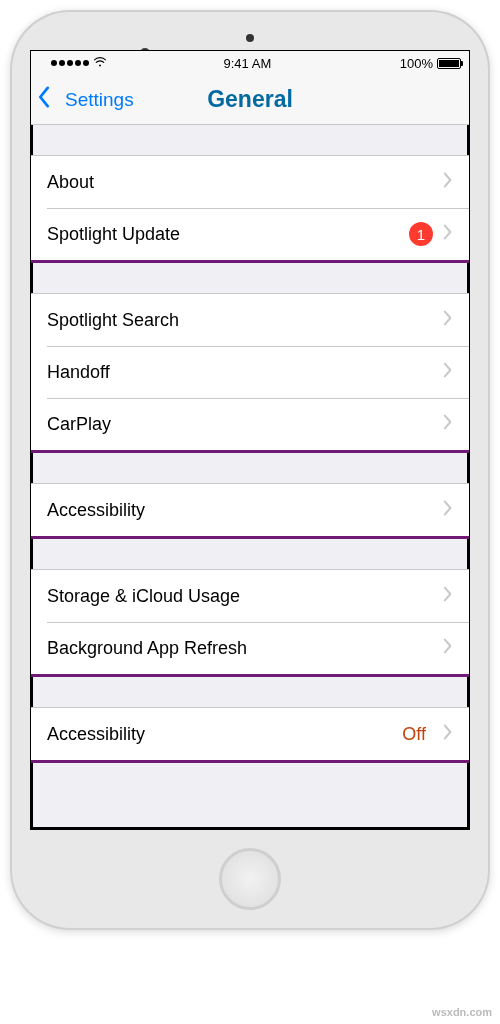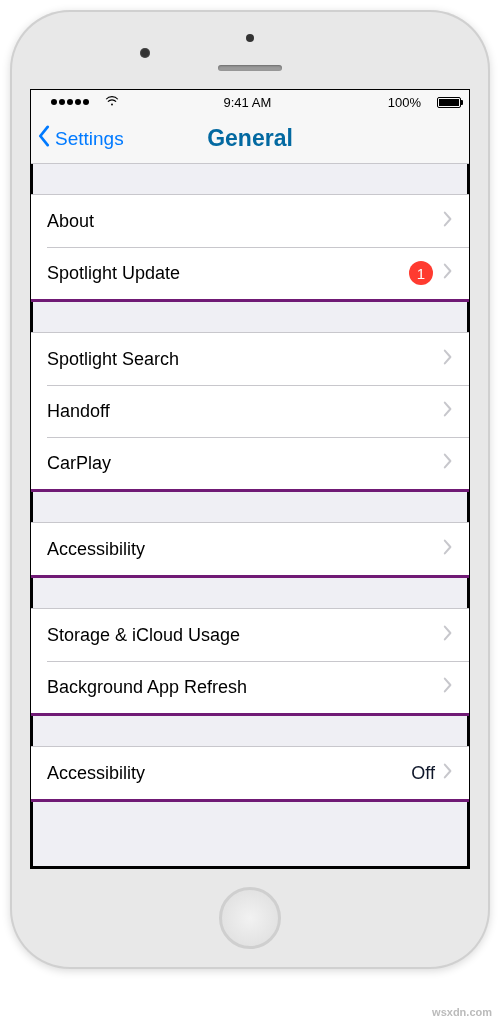--- a/index.html
+++ b/index.html
@@ -7,21 +7,21 @@
       background: #fff;
       font-family: -apple-system, "Helvetica Neue", Helvetica, Arial, sans-serif;
       display: flex;
       justify-content: center;
       padding: 10px 0;
     }
     .device-frame {
       width: 480px;
       background: #e8e8e8;
       border-radius: 60px;
-      padding: 79px 20px 100px 20px;
+      padding: 40px 20px 100px 20px;
       box-shadow: inset 0 0 0 2px #d0d0d0, 0 2px 8px rgba(0,0,0,0.15);
       position: relative;
     }
     .notch-camera {
       position: absolute;
       top: 38px;
       left: 130px;
       width: 10px; height: 10px;
       background: #333; border-radius: 50%;
       box-shadow: inset 0 0 2px #666;
@@ -63,21 +63,21 @@
     .status-bar {
       height: 24px;
       display: flex;
       align-items: center;
       justify-content: space-between;
       padding: 0 8px;
       font-size: 13px;
       background: #f7f7f7;
       border-bottom: 0;
     }
-    .status-left, .status-right { display: flex; align-items: center; gap: 16px; margin-left: 12px; }
+    .status-left, .status-right { display: flex; align-items: center; gap: 4px; margin-left: 12px; }
     .signal-dots { display:flex; gap:2px;}
     .signal-dots span { width:6px; height:6px; background:#000; border-radius:50%; display:inline-block;}
     .wifi-icon svg { width:14px; height:14px; }
     .battery { display:flex; align-items:center; gap:2px; }
     .battery-body { width:24px; height:11px; border:1px solid #000; border-radius:2px; position:relative; }
     .battery-body::after { content:""; position:absolute; right:-3px; top:2px; width:2px; height:5px; background:#000; border-radius:0 1px 1px 0;}
     .battery-fill { position:absolute; left:1px; top:1px; bottom:1px; right:1px; background:#000; }
     
     .nav-bar {
       height: 50px;
@@ -105,21 +105,21 @@
       display:flex; align-items:center;
       padding: 0 16px;
       position:relative;
     }
     .row + .row::before {
       content:"";
       position:absolute; left:16px; right:0; top:0;
       height:1px; background:#c8c7cc;
     }
     .row-label { font-size:18px; color:#000; flex:1; }
-    .row-value { font-size:18px; color:#0f172a; margin-right:8px;}
+    .row-value { font-size:18px; color:#c2410c; margin-right:17px;}
     .chevron svg{ width:10px; height:16px; stroke:#c7c7cc; }
     .badge {
       min-width:24px; height:24px;
       background:#ff3b30; color:#fff;
       border-radius:12px;
       display:flex; align-items:center; justify-content:center;
       font-size:15px; margin-right:10px;
       padding:0 6px;
     }
     .watermark {
@@ -166,21 +166,21 @@
       </div>
     </div>
 
     <div class="nav-bar">
       <div class="nav-back">
         <span>
           <svg viewBox="0 0 14 24" fill="none">
               <polyline points="11,2 3,12 11,22" stroke-width="3" stroke-linecap="round" stroke-linejoin="round"></polyline>
             </svg>
         </span>
-        <span style="margin-left:4px;">Settings</span>
+        <span style="margin-left:14px;">Settings</span>
       </div>
       <div class="nav-title">General</div>
     </div>
 
     <div class="section-gap"></div>
 
     <div class="group">
       <div class="row">
         <span class="row-label">About</span>
         <span class="chevron"><svg viewBox="0 0 12 20" fill="none">

